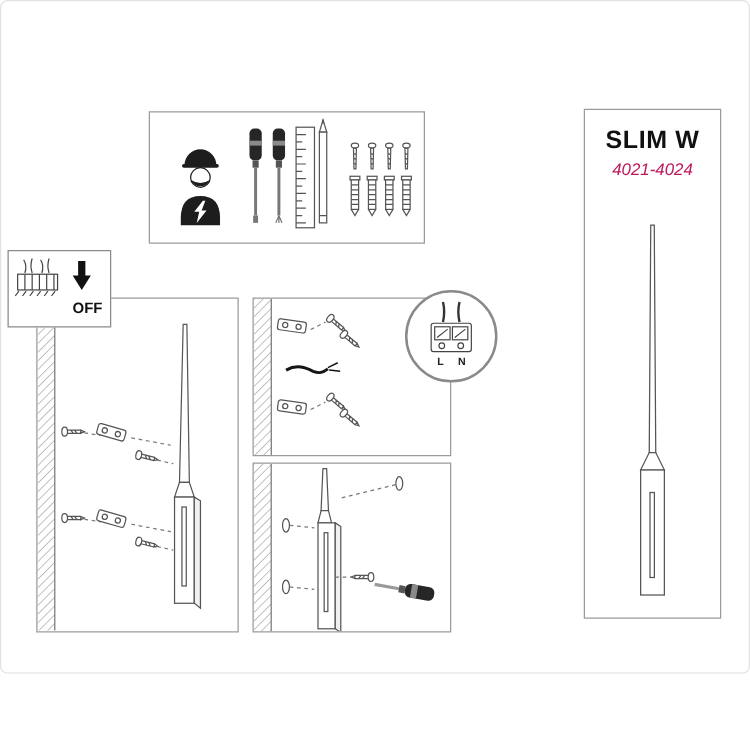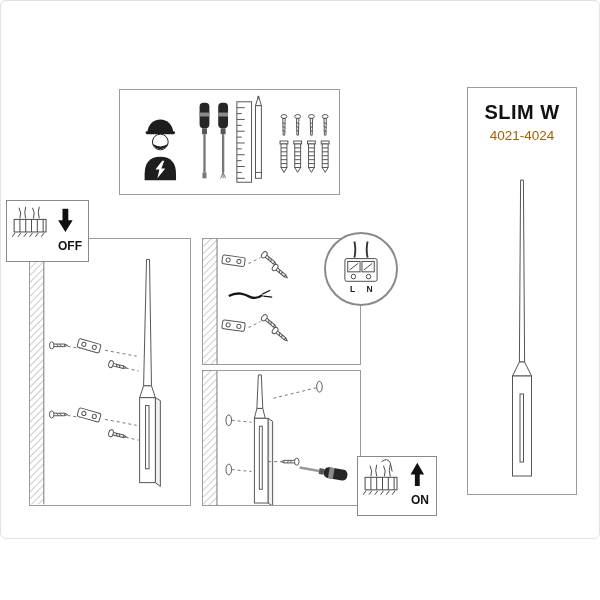--- a/index.html
+++ b/index.html
@@ -9,21 +9,21 @@
            border:1px solid #e2e2e2; border-radius:6px; overflow:hidden; }
   .panel { position:absolute; background:#fff; border:1px solid #9b9b9b; }
   .float { position:absolute; background:#fff; border:1px solid #8a8a8a; z-index:3; }
   .circle { position:absolute; background:#fff; border:2px solid #8a8a8a; border-radius:50%; z-index:3; }
   svg { display:block; width:100%; height:100%; }
   .dash { stroke:#777; stroke-dasharray:3 3; stroke-width:1; fill:none; }
   .ln { stroke:#555; fill:none; stroke-width:1; }
   .lbl { position:absolute; color:#111; font-weight:bold; font-size:12px; text-align:center; }
   .rp-title { margin-top:13px; text-align:center; font-size:20px; font-weight:bold;
               letter-spacing:.5px; color:#111; }
-  .rp-model { margin-top:4px; text-align:center; font-size:13.5px; color:#a16207; }
+  .rp-model { margin-top:4px; text-align:center; font-size:13.5px; color:#be185d;font-style:italic; }
   .rp-lamp { position:absolute; left:0; top:78px; width:108px; height:326px; }
 </style>
 </head>
 <body>
 
 <div id="sheet">
 
   <svg width="0" height="0" style="position:absolute" aria-hidden="true">
     <defs>
       <pattern id="hatch" patternUnits="userSpaceOnUse" width="5" height="5" patternTransform="rotate(45)">
@@ -224,22 +224,14 @@
   </div>
 
   <div class="float" style="left:5px; top:199px; width:83px; height:62px;padding-left:42px;">
     <svg viewBox="0 0 83 62" style="position:absolute; inset:0;">
       <use href="#termsketch" x="4" y="6"></use>
       <polygon points="57,8 63,8 63,20 67.5,20 60,32 52.5,20 57,20" fill="#111"></polygon>
     </svg>
     <span class="lbl" style="left:46px; top:38px; width:34px;">OFF</span>
   </div>
 
-  <div class="float" style="left:356px; top:455px; width:80px; height:60px;">
-    <svg viewBox="0 0 80 60" style="position:absolute; inset:0;">
-      <use href="#termsketch" x="4" y="8"></use>
-      <path d="M24 5 q6 -5 9 1 l2 9" stroke="#444" fill="none"></path>
-      <polygon points="61,6 68,18 63.5,18 63.5,30 58.5,30 58.5,18 54,18" fill="#111"></polygon>
-    </svg>
-    <span class="lbl" style="left:46px; top:36px; width:32px;">ON</span>
-  </div>
 
 </div>
 
 </body></html>

